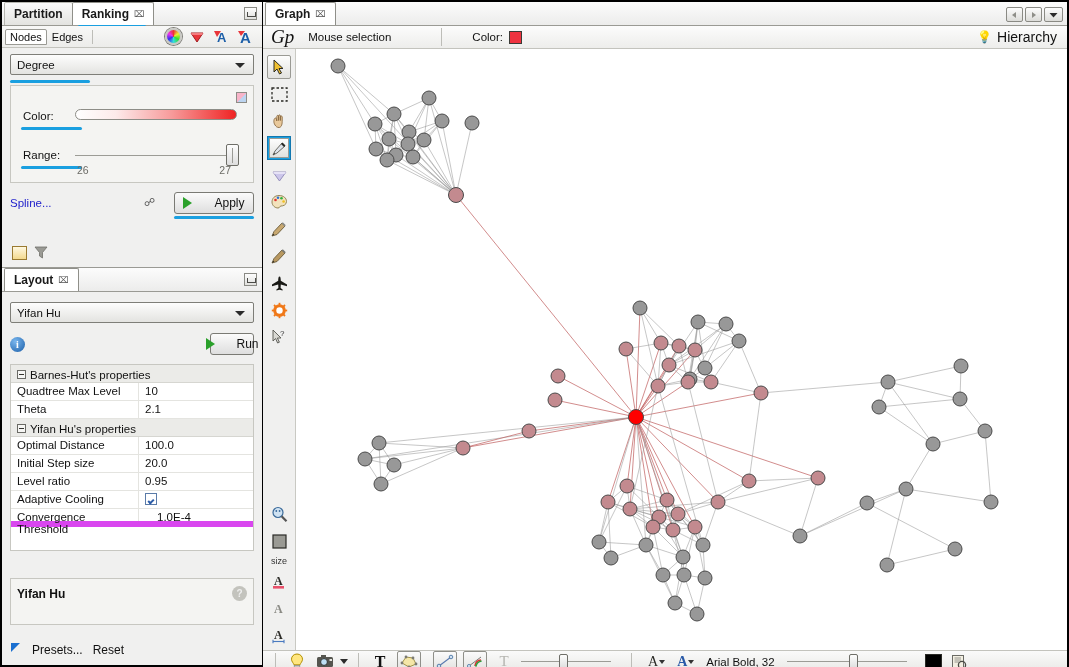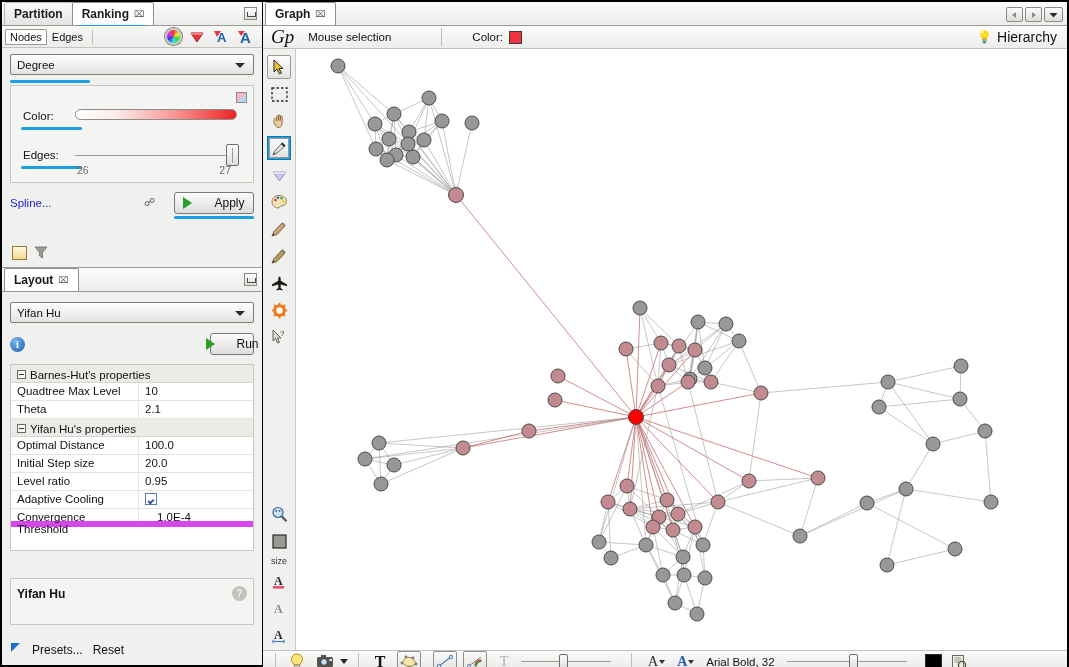--- a/index.html
+++ b/index.html
@@ -263,21 +263,21 @@
       </div>
       <div class="bluebar" style="position:absolute;left:8px;top:78px;width:80px;"></div>
 
       <div class="rankbox">
         <div class="chip" style="position:absolute;right:6px;top:6px;"></div>
 
         <div style="position:absolute;left:12px;top:24px;" class="rowlabel">Color:</div>
         <div class="bluebar" style="position:absolute;left:10px;top:41px;width:61px;"></div>
         <div class="gradbar" style="position:absolute;left:64px;top:23px;right:16px;"></div>
 
-        <div style="position:absolute;left:12px;top:63px;" class="rowlabel">Edges:</div>
+        <div style="position:absolute;left:12px;top:63px;" class="rowlabel">Range:</div>
         <div class="bluebar" style="position:absolute;left:10px;top:80px;width:61px;"></div>
         <div class="sliderline" style="position:absolute;left:64px;top:69px;right:16px;"></div>
         <div class="sliderknob" style="position:absolute;right:14px;top:58px;"></div>
 
         <div class="minmax" style="position:absolute;left:66px;top:78px;">26</div>
         <div class="minmax" style="position:absolute;right:22px;top:78px;">27</div>
       </div>
 
       <div style="position:absolute;left:8px;top:195px;" class="splinelink">Spline...</div>
       <div style="position:absolute;left:142px;top:194px;color:#555;font-size:11px;">☍</div>

